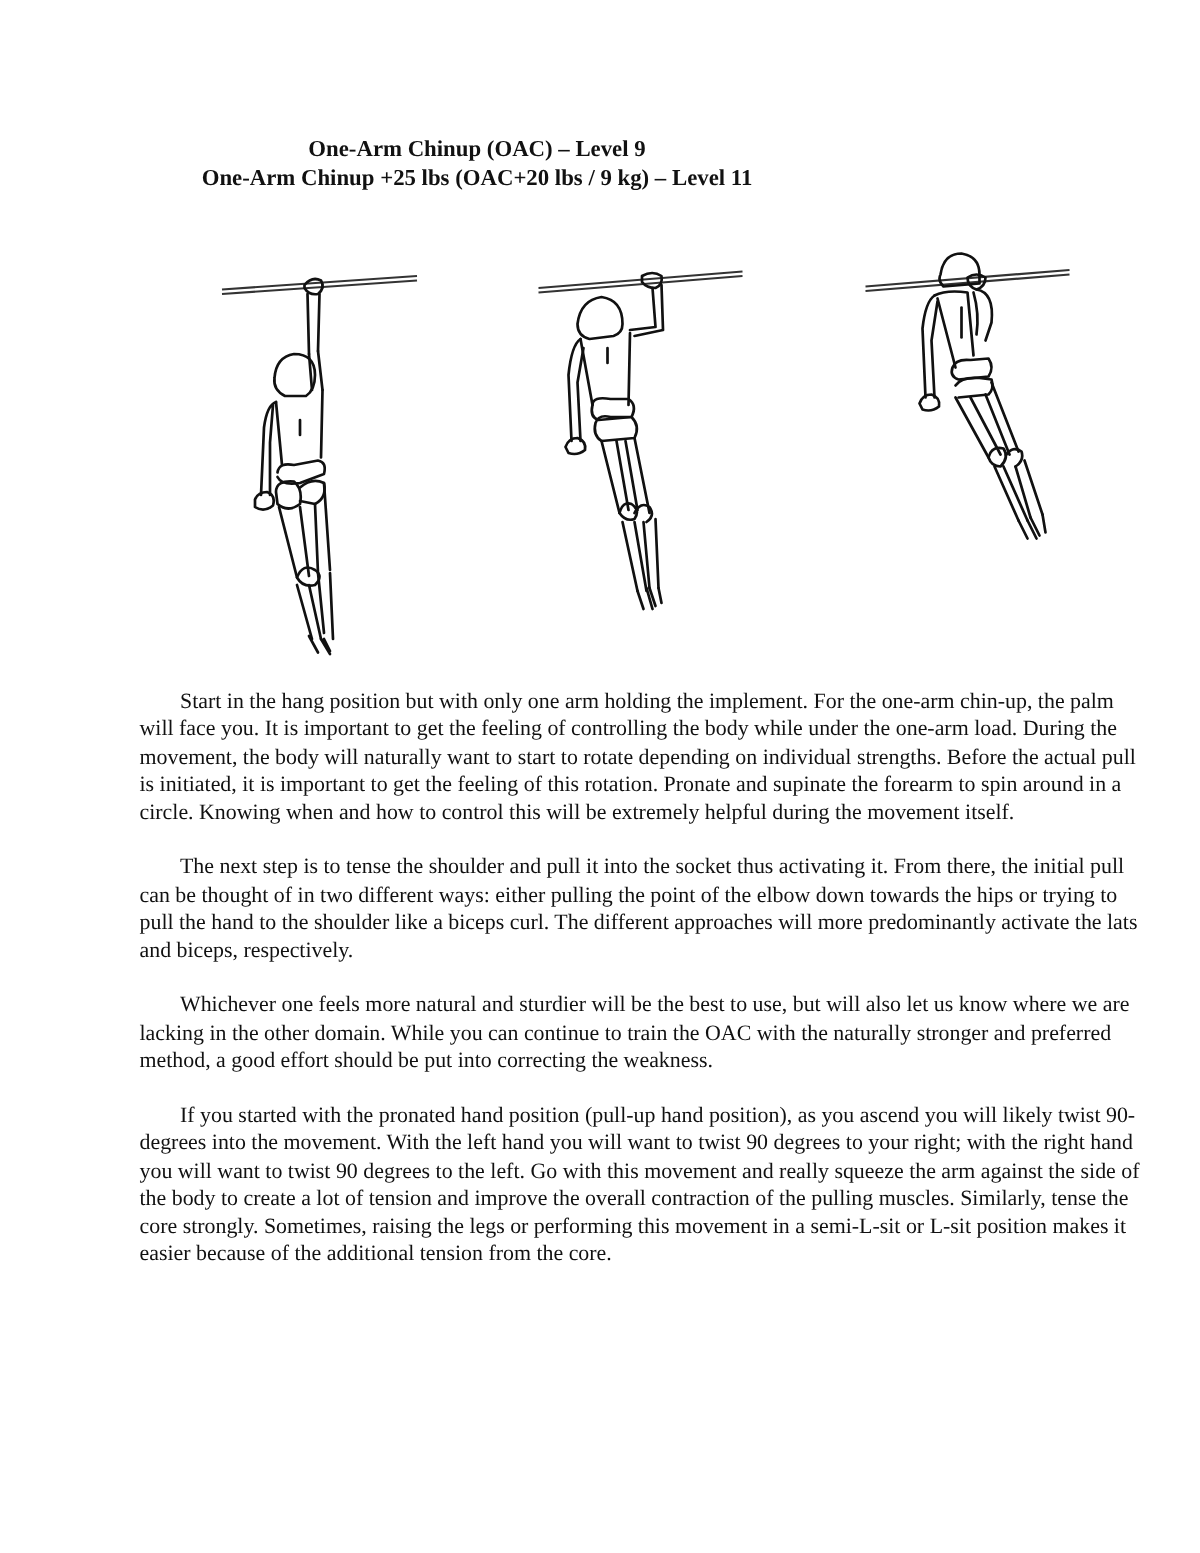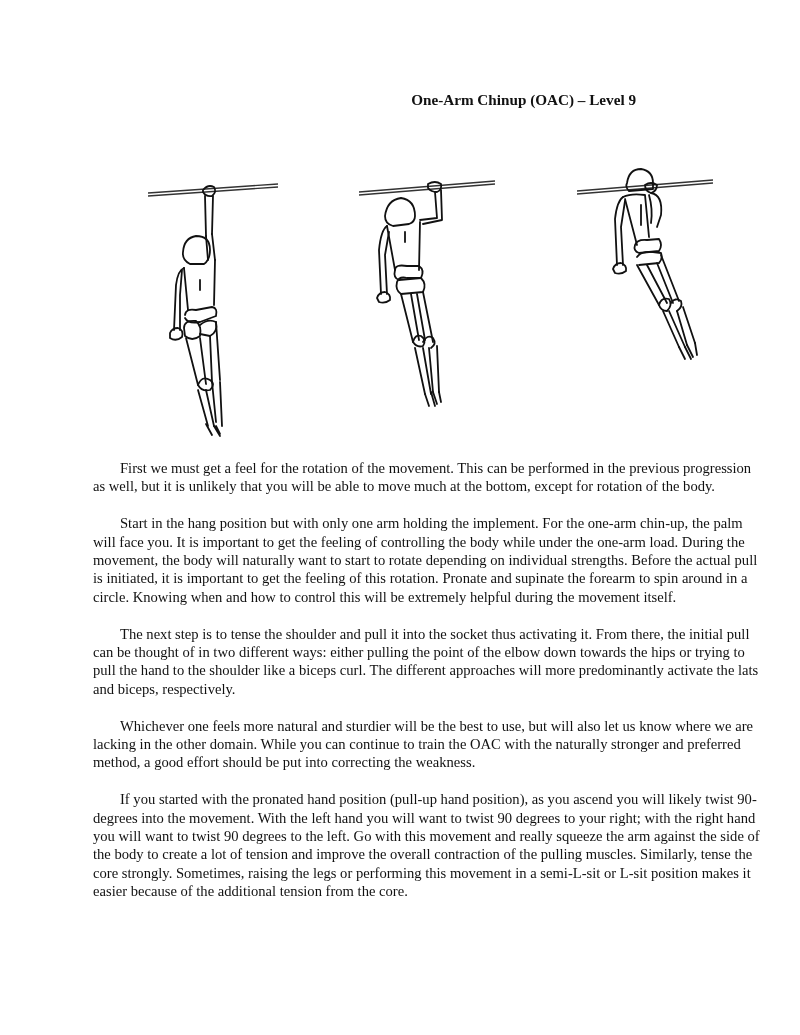--- a/index.html
+++ b/index.html
@@ -13,21 +13,21 @@
       position: relative;
       overflow: hidden;
       font-family: "Liberation Serif", serif;
       color: #111111;
     }
     .titles {
       position: absolute;
       top: 91px;
       left: 0;
       width: 636px;
-      text-align: right;
+      text-align: center;
       font-weight: bold;
       font-size: 15.2px;
       line-height: 18.5px;
     }
     .titles div { white-space: nowrap; }
     .figures {
       position: absolute;
       top: 160px;
       left: 0;
       width: 800px;
@@ -60,20 +60,21 @@
       fill: none;
       stroke: #333;
       stroke-width: 1.4;
     }
   </style>
 </head>
 <body>
 
 <div class="titles">
   <div>One-Arm Chinup (OAC) – Level 9</div>
+  <div>One-Arm Chinup +25 lbs (OAC+20 lbs / 9 kg) – Level 11</div>
 </div>
 
 <div class="figures">
 
   <svg class="figure" style="left:140px; top:10px;" width="160" height="280" viewBox="0 0 160 280">
     <g>
       <line class="bar" x1="8" y1="23" x2="138" y2="14"></line>
       <line class="bar" x1="8" y1="26" x2="138" y2="17"></line>
     </g>
     <g>
@@ -155,18 +156,17 @@
       <path class="ink" d="M72 100 L94 140 M82 100 L102 138 M92 98 L108 138 M96 90 L114 136"></path>
       <path class="ink" d="M94 140 Q96 132 104 134 Q108 140 102 146 Q96 146 94 140"></path>
       <path class="ink" d="M106 138 Q110 132 116 136 Q118 142 112 146"></path>
       <path class="ink" d="M98 146 L114 182 M104 146 L120 182 M112 146 L122 180 M118 142 L130 178"></path>
       <path class="ink" d="M114 182 L120 194 M120 182 L126 194 M122 180 L128 192 M130 178 L132 190"></path>
     </g>
   </svg>
 </div>
 
 <div class="body-text">
-  <p>First we must get a feel for the rotation of the movement. This can be performed in the previous progression as well, but it is unlikely that you will be able to move much at the bottom, except for rotation of the body.</p>
   <p>Start in the hang position but with only one arm holding the implement. For the one-arm chin-up, the palm will face you. It is important to get the feeling of controlling the body while under the one-arm load. During the movement, the body will naturally want to start to rotate depending on individual strengths. Before the actual pull is initiated, it is important to get the feeling of this rotation. Pronate and supinate the forearm to spin around in a circle. Knowing when and how to control this will be extremely helpful during the movement itself.</p>
   <p>The next step is to tense the shoulder and pull it into the socket thus activating it. From there, the initial pull can be thought of in two different ways: either pulling the point of the elbow down towards the hips or trying to pull the hand to the shoulder like a biceps curl. The different approaches will more predominantly activate the lats and biceps, respectively.</p>
   <p>Whichever one feels more natural and sturdier will be the best to use, but will also let us know where we are lacking in the other domain. While you can continue to train the OAC with the naturally stronger and preferred method, a good effort should be put into correcting the weakness.</p>
   <p>If you started with the pronated hand position (pull-up hand position), as you ascend you will likely twist 90-degrees into the movement. With the left hand you will want to twist 90 degrees to your right; with the right hand you will want to twist 90 degrees to the left. Go with this movement and really squeeze the arm against the side of the body to create a lot of tension and improve the overall contraction of the pulling muscles. Similarly, tense the core strongly. Sometimes, raising the legs or performing this movement in a semi-L-sit or L-sit position makes it easier because of the additional tension from the core.</p>
 </div>
 
 </body></html>

